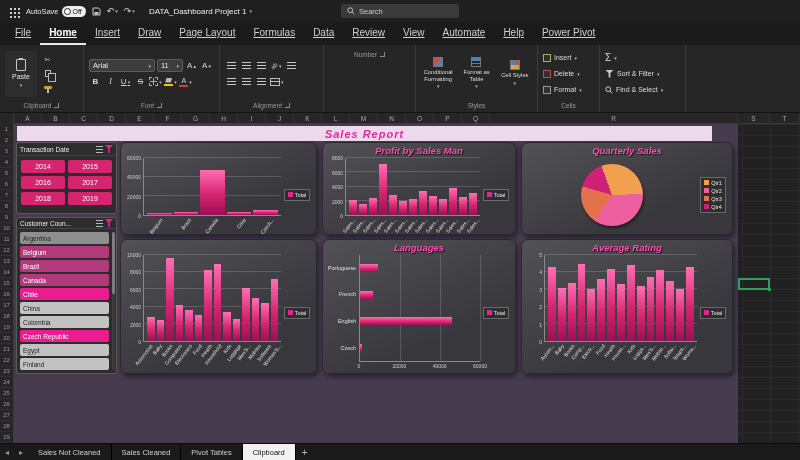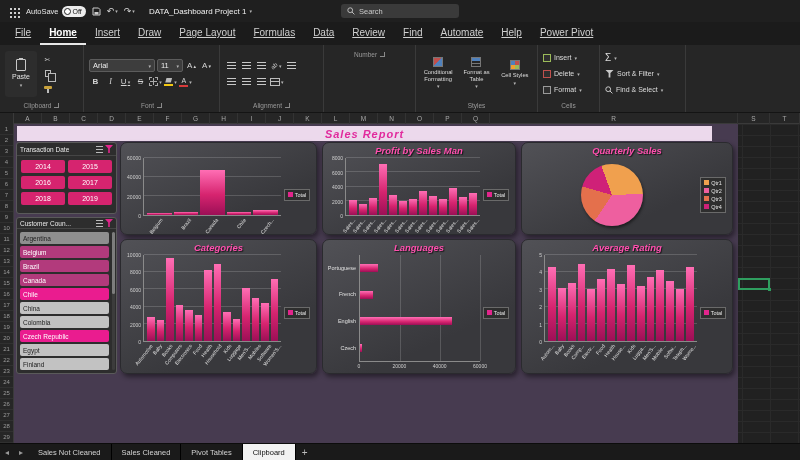--- a/index.html
+++ b/index.html
@@ -190,21 +190,21 @@
   <div class="menubar">
     <div class="menu-tabs">
         <div class="mtab">File</div>
         <div class="mtab active">Home</div>
         <div class="mtab">Insert</div>
         <div class="mtab">Draw</div>
         <div class="mtab">Page Layout</div>
         <div class="mtab">Formulas</div>
         <div class="mtab">Data</div>
         <div class="mtab">Review</div>
-        <div class="mtab">Find</div>
+        <div class="mtab">View</div>
         <div class="mtab">Automate</div>
         <div class="mtab">Help</div>
         <div class="mtab">Power Pivot</div>
       </div>
   </div>
 
   <div class="ribbon">
 
     <div class="rgroup" style="width:84px">
       <div class="rg-content">
@@ -673,21 +673,20 @@
                     </div>
                     <div class="legend-entry">
                       <span class="legend-swatch" style="background: rgb(207, 33, 120);"></span>
                       <span>Qtr4</span>
                     </div>
                   </div>
                 </div>
               </div>
           </div>
           <div class="chart-panel row2" style="left:106px;top:115px;width:197px;height:135px">
-            <div class="chart-title">Categories</div>
             <div class="chart-body">
                 <div class="chart-main">
                   <div class="vbar">
                     <div class="vbar-top">
                       <div class="vbar-yaxis">
                         <span class="ytick" style="bottom: 0%;">0</span>
                         <span class="ytick" style="bottom: 20%;">2000</span>
                         <span class="ytick" style="bottom: 40%;">4000</span>
                         <span class="ytick" style="bottom: 60%;">6000</span>
                         <span class="ytick" style="bottom: 80%;">8000</span>

